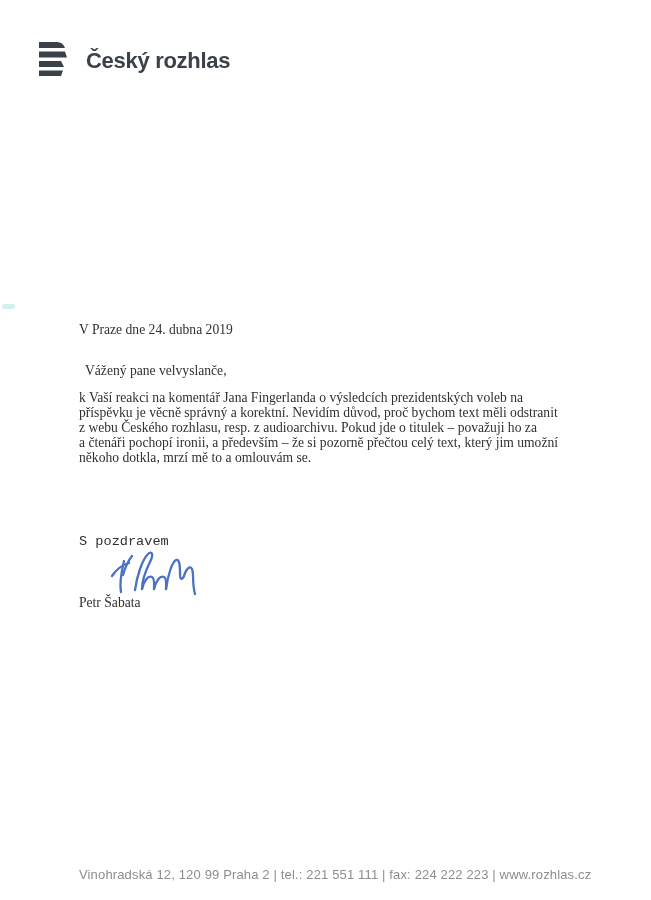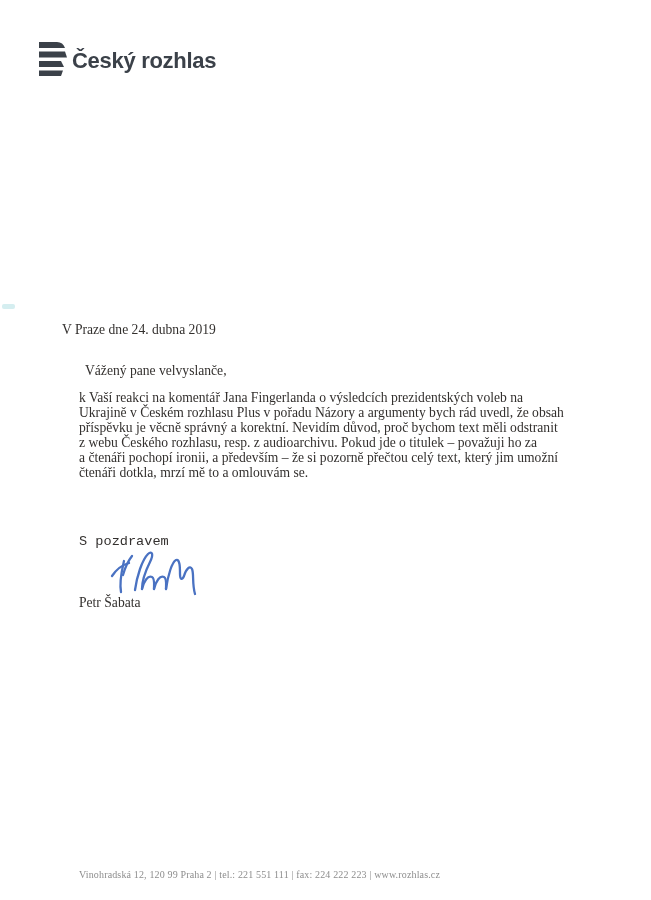--- a/index.html
+++ b/index.html
@@ -24,21 +24,21 @@
     top: 42px;
     display: flex;
     align-items: flex-start;
   }
   .logo-mark {
     width: 32px;
     height: 34px;
     flex: 0 0 auto;
   }
   .wordmark {
-    margin-left: 2px;
+    margin-left: 16px;
     margin-top: 6px;
     font-family: "Liberation Sans", sans-serif;
     font-weight: bold;
     font-size: 22px;
     letter-spacing: -0.3px;
     color: #3b4149;
     white-space: nowrap;
   }
 
   
@@ -48,21 +48,21 @@
     top: 304px;
     width: 13px;
     height: 5px;
     background: #d5eef0;
     border-radius: 2px;
   }
 
   
   .dateline {
     position: absolute;
-    left: 62px;
+    left: 79px;
     top: 322px;
     font-size: 13.6px;
   }
   .salutation {
     position: absolute;
     left: 85px;
     top: 363px;
     font-size: 13.6px;
   }
   .body-block {
@@ -98,22 +98,22 @@
     left: 79px;
     top: 610px;
     font-size: 13.6px;
   }
 
   
   .page-footer {
     position: absolute;
     left: 79px;
     top: 869px;
-    font-family: Liberation Serif, serif;
-    font-size: 10px;
+    font-family: Liberation Sans, sans-serif;
+    font-size: 13px;
     line-height: 12.6px;
     letter-spacing: 0.15px;
     color: #8d8d8d;
     white-space: nowrap;
   }
 </style>
 </head>
 <body>
 
 <div class="page">
@@ -129,25 +129,24 @@
   </header>
 
   <div class="fold-mark"></div>
 
   <div class="dateline">V Praze dne 24. dubna 2019</div>
 
   <div class="salutation">Vážený pane velvyslanče,</div>
 
   <div class="body-block">
     <div>k Vaší reakci na komentář Jana Fingerlanda o výsledcích prezidentských voleb na</div>
-    <div>Ukrajině v Českém rozhlasu Plus v pořadu Názory a argumenty bych rád uvedl, že obsah</div>
     <div>příspěvku je věcně správný a korektní. Nevidím důvod, proč bychom text měli odstranit</div>
     <div>z webu Českého rozhlasu, resp. z audioarchivu. Pokud jde o titulek – považuji ho za</div>
     <div>a čtenáři pochopí ironii, a především – že si pozorně přečtou celý text, který jim umožní</div>
-    <div>čtenáři dotkla, mrzí mě to a omlouvám se.</div>
+    <div>někoho dotkla, mrzí mě to a omlouvám se.</div>
   </div>
 
   <div class="closing">S pozdravem</div>
 
   <svg class="signature-svg" viewBox="0 0 95 52" xmlns="http://www.w3.org/2000/svg" aria-hidden="true">
     <g fill="none" stroke="#4a72c2" stroke-width="2.3" stroke-linecap="round" stroke-linejoin="round">
 
       <path d="M22,13 C20,22 17,33 19,44"></path>
       <path d="M10,28 C14,22 20,17 27,15"></path>
       <path d="M30,8 C26,13 23,20 21,27"></path>

